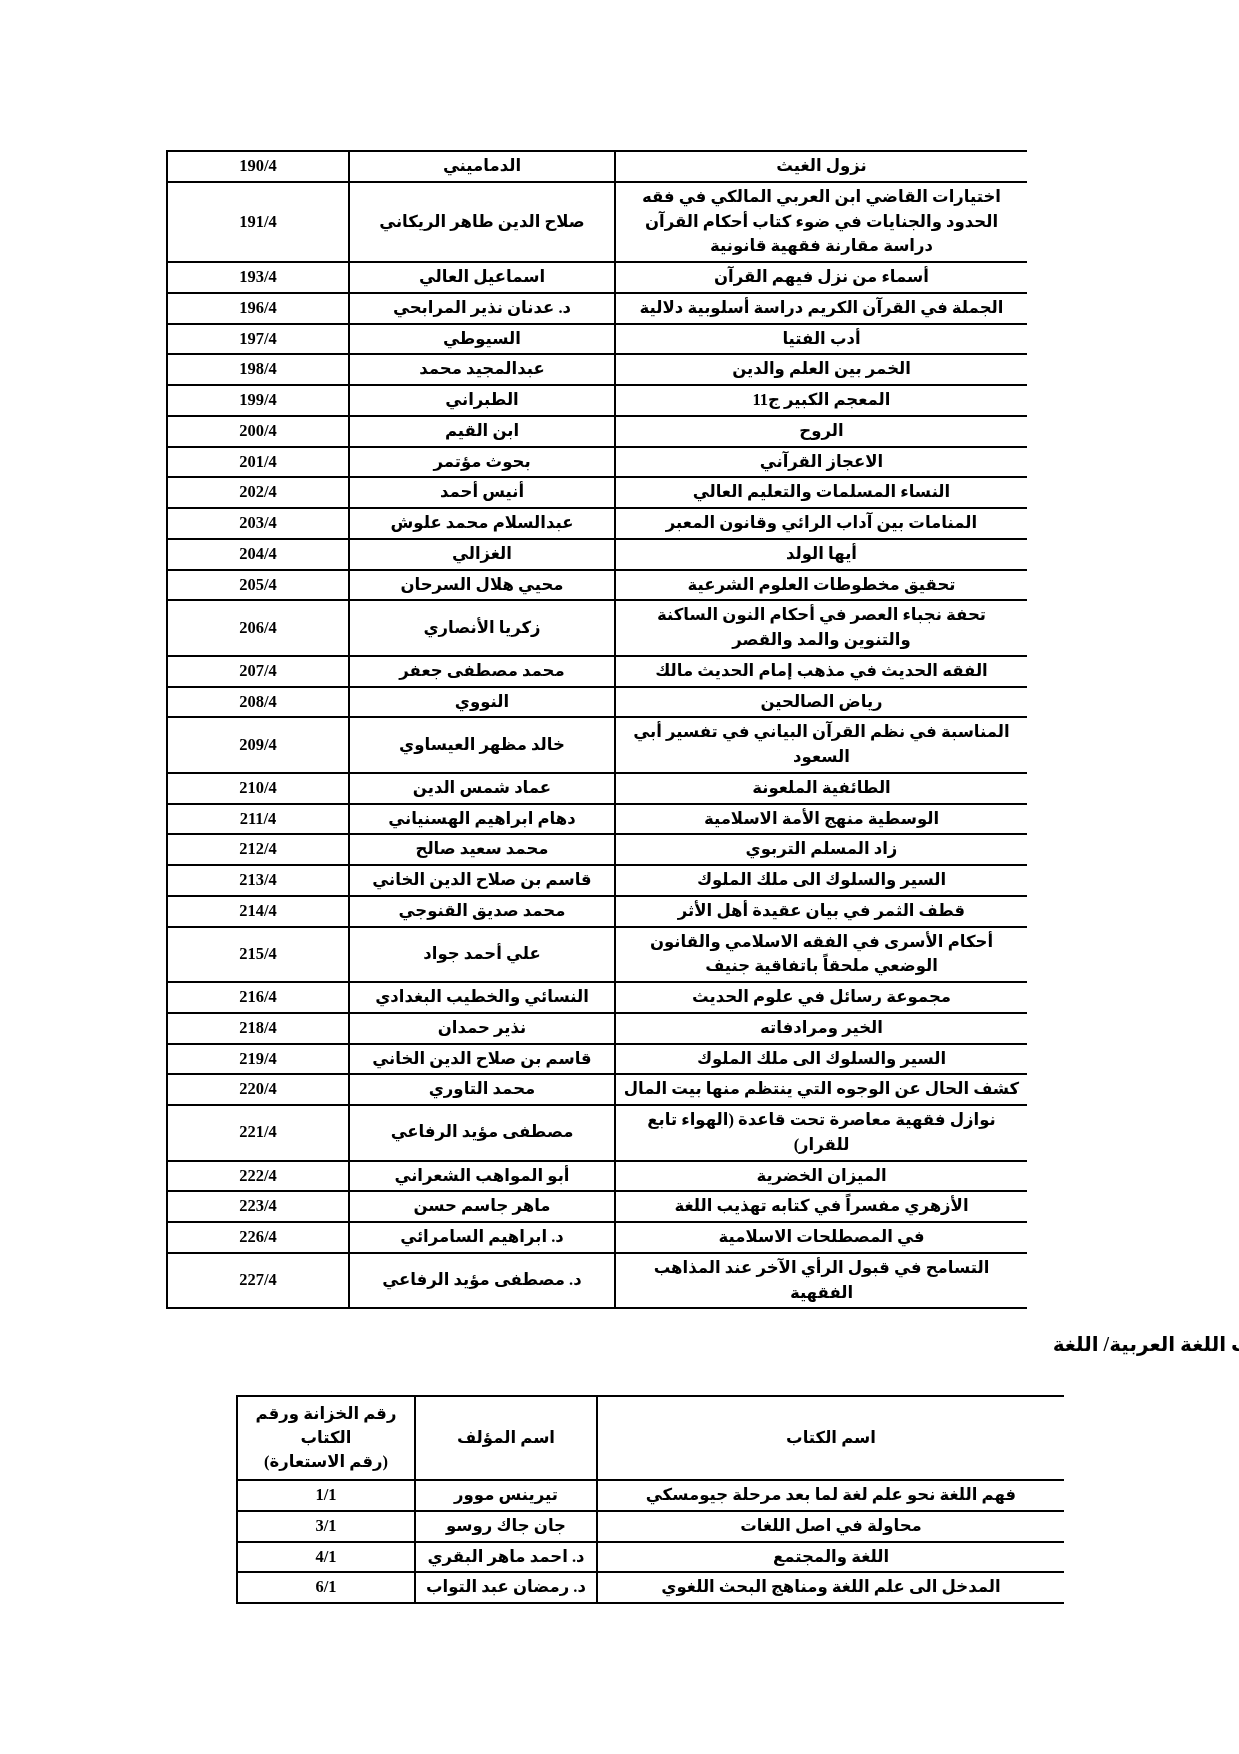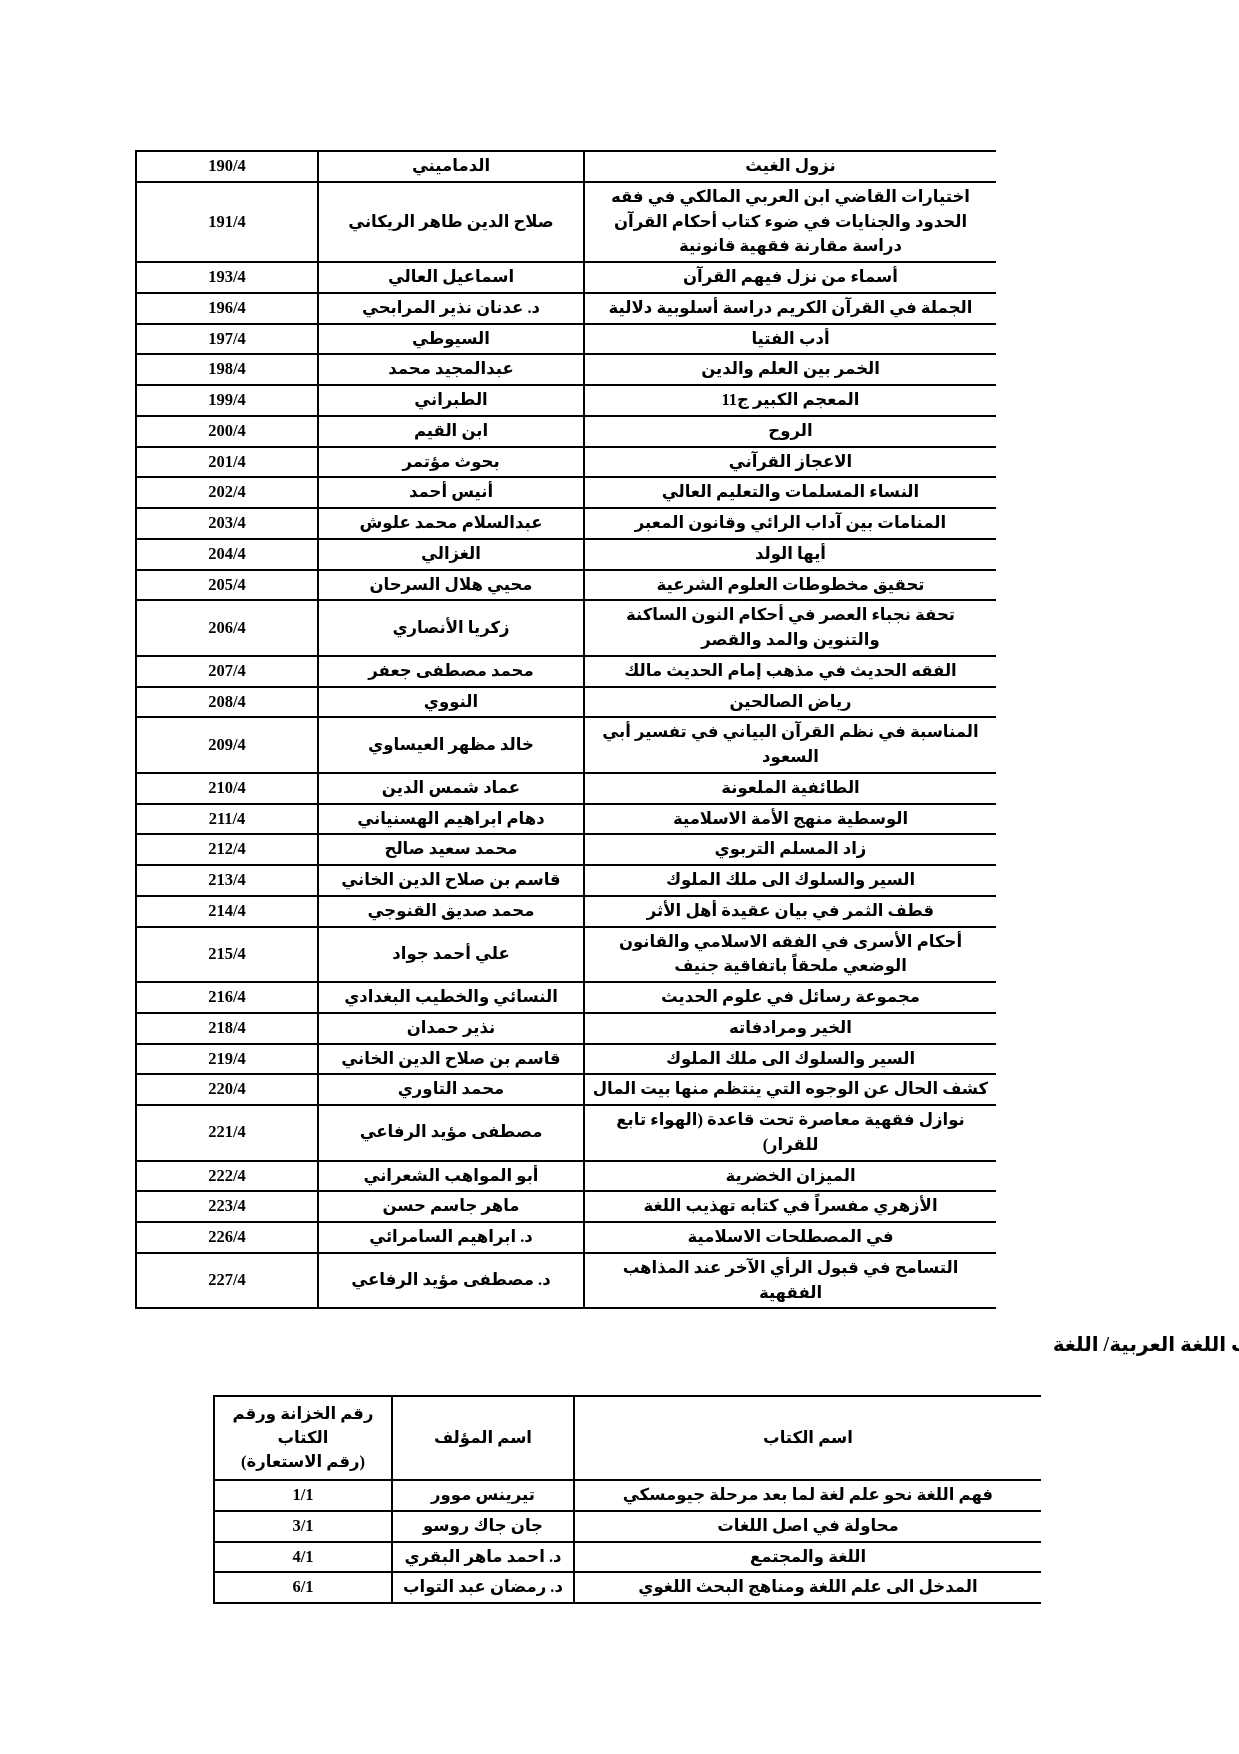--- a/index.html
+++ b/index.html
@@ -4,38 +4,38 @@
 <style>
   html,body{margin:0;padding:0;}
   body{
     width:1239px;height:1754px;background:#ffffff;position:relative;
     font-family:"Liberation Serif","DejaVu Sans",serif;
     color:#000;
   }
   .ar{direction:rtl;}
   table{border-collapse:collapse;table-layout:fixed;background:#fff;}
   
-  table.catalog{border-left:2px solid #000;}
+  table.catalog{border-left:2px solid #000;margin-left:31px;}
   table.catalog td, table.catalog th{
     border-top:2px solid #000;
     border-bottom:2px solid #000;
     font-weight:bold;
     text-align:center;
     vertical-align:middle;
     padding:2px 6px;
     font-size:16.5px;
     line-height:1.5;
     overflow:hidden;
   }
   table.catalog td:not(:last-child), table.catalog th:not(:last-child){
     border-right:2px solid #000;
   }
   #table1{position:absolute;left:135px;top:150px;width:860px;}
   #table1 td{height:24px;}
-  #table2{position:absolute;left:213px;top:1395px;width:827px;padding-left:21px;}
+  #table2{position:absolute;left:205px;top:1395px;width:827px;padding-left:21px;}
   #table2 td{height:24px;}
   #table2 th{height:78px;font-size:16.5px;line-height:1.45;}
   .section-heading{
     position:absolute;left:0;top:1332px;width:1239px;
     text-align:right;font-size:20px;font-weight:bold;direction:rtl;margin-left:33px;
   }
   td.num{direction:ltr;font-size:17px;}
 </style>
 </head>
 <body>

